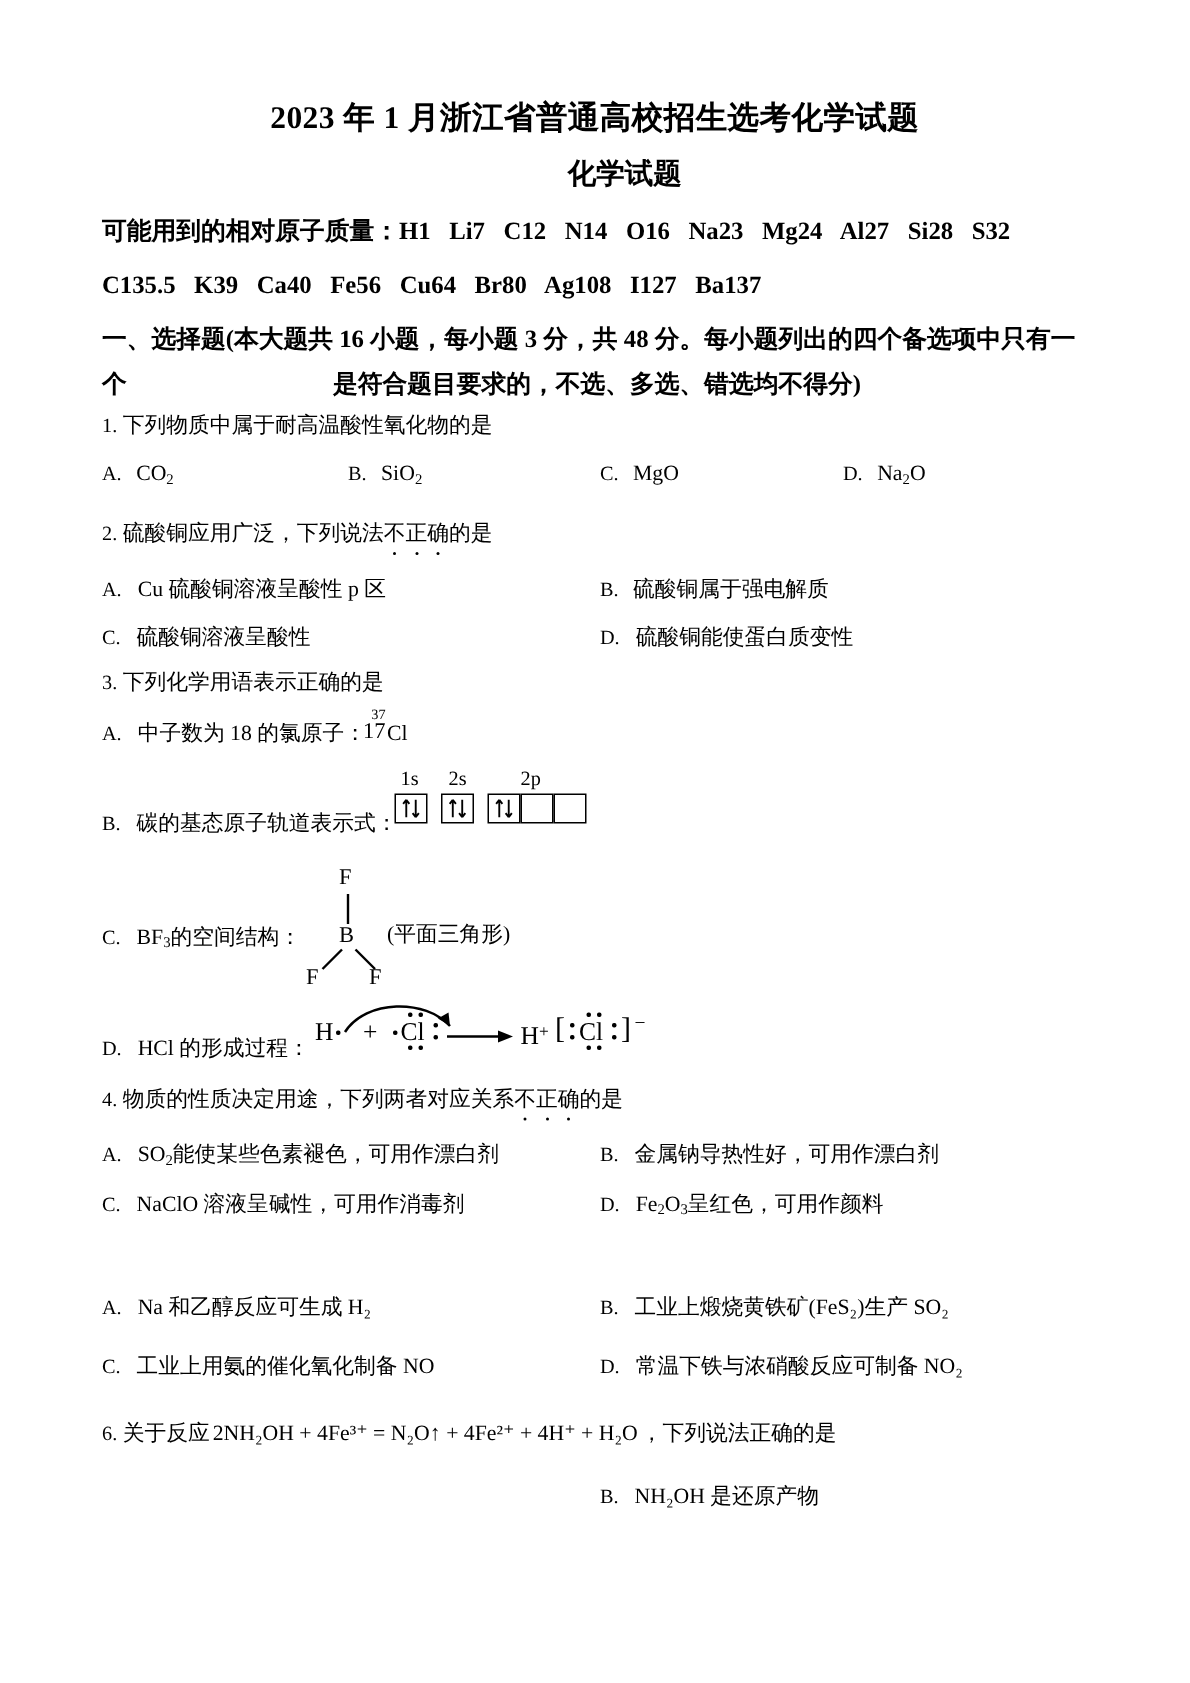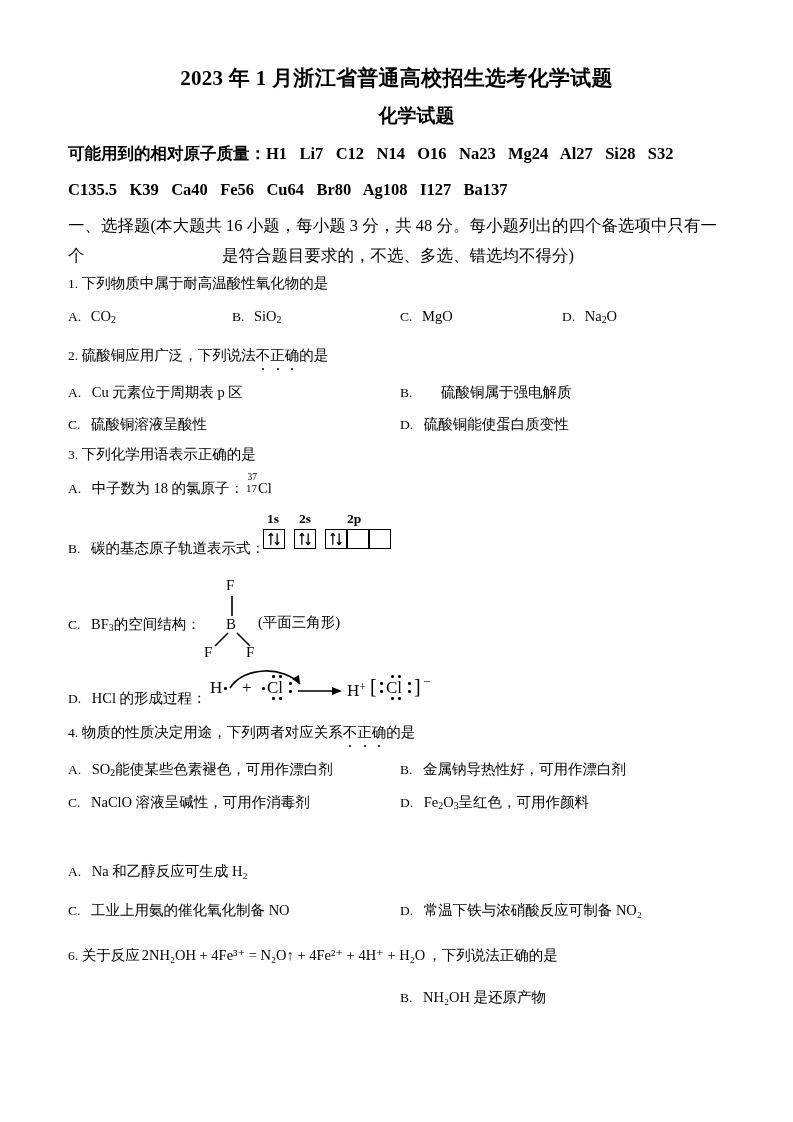--- a/index.html
+++ b/index.html
@@ -47,21 +47,21 @@
     white-space: pre;
   }
   .massline.l1 { top: 143px; }
   .massline.l2 { top: 180px; }
 
   .section-head {
     position: absolute;
     left: 68px;
     width: 660px;
     font-size: 16.5px;
-    font-weight: normal;
+    font-weight: bold;
     line-height: 30px;
   }
 
   .qline {
     position: absolute;
     left: 68px;
     font-size: 14.5px;
     white-space: nowrap;
   }
   .opt {
@@ -102,40 +102,39 @@
   }
   .iso .top {
     position: absolute;
     right: 0; top: -9px;
     font-size: 9.5px;
     line-height: 9px;
   }
   .iso .bot {
     position: absolute;
     right: 0; top: 2px;
-    font-size: 11px;
+    font-size: 15px;
     line-height: 9px;
   }
 
   
   .orbital-wrap {
     position: absolute;
     left: 263px;
     top: 512px;
     height: 52px;
   }
   .orb-labels {
     position: relative;
     height: 16px;
   }
   .orb-labels span {
     position: absolute;
     font-size: 13.5px;
     line-height: 14px;
-    font-weight: bold;
   }
   .orb-boxes {
     position: absolute;
     top: 17px; left: 0;
     display: flex;
     align-items: flex-start;
   }
   .obox {
     width: 22px; height: 20px;
     border: 1.3px solid #000;
@@ -219,25 +218,25 @@
     <span class="optlabel">D.</span>
     <span style="margin-left:6px;">Na</span><sub>2</sub><span>O</span>
   </div>
 
   <div class="qline" style="top:346px;">
     <span class="optlabel">2.</span>
     <span>硫酸铜应用广泛，下列说法</span><span class="emph">不</span><span class="emph">正</span><span class="emph">确</span><span>的是</span>
   </div>
   <div class="opt" style="left:68px; top:383px;">
     <span class="optlabel">A.</span>
-    <span style="margin-left:7px;">Cu 元素位于周期表 p 区</span>
+    <span style="margin-left:7px;">Cu 硫酸铜溶液呈酸性 p 区</span>
   </div>
   <div class="opt" style="left:400px; top:383px;">
     <span class="optlabel">B.</span>
-    <span style="margin-left:25px;">硫酸铜属于强电解质</span>
+    <span style="margin-left:6px;">硫酸铜属于强电解质</span>
   </div>
   <div class="opt" style="left:68px; top:415px;">
     <span class="optlabel">C.</span>
     <span style="margin-left:7px;">硫酸铜溶液呈酸性</span>
   </div>
   <div class="opt" style="left:400px; top:415px;">
     <span class="optlabel">D.</span>
     <span style="margin-left:7px;">硫酸铜能使蛋白质变性</span>
   </div>
 
@@ -373,20 +372,24 @@
   </div>
   <div class="opt" style="left:400px; top:793px;">
     <span class="optlabel">D.</span>
     <span style="margin-left:7px;">Fe</span><sub>2</sub><span>O</span><sub>3</sub><span>呈红色，可用作颜料</span>
   </div>
 
   <div class="opt" style="left:68px; top:862px;">
     <span class="optlabel">A.</span>
     <span style="margin-left:7px;">Na 和乙醇反应可生成 H₂</span>
   </div>
+  <div class="opt" style="left:400px; top:862px;">
+    <span class="optlabel">B.</span>
+    <span style="margin-left:7px;">工业上煅烧黄铁矿(FeS₂)生产 SO₂</span>
+  </div>
   <div class="opt" style="left:68px; top:901px;">
     <span class="optlabel">C.</span>
     <span style="margin-left:7px;">工业上用氨的催化氧化制备 NO</span>
   </div>
   <div class="opt" style="left:400px; top:901px;">
     <span class="optlabel">D.</span>
     <span style="margin-left:7px;">常温下铁与浓硝酸反应可制备 NO₂</span>
   </div>
 
   <div class="qline" style="top:946px;">

